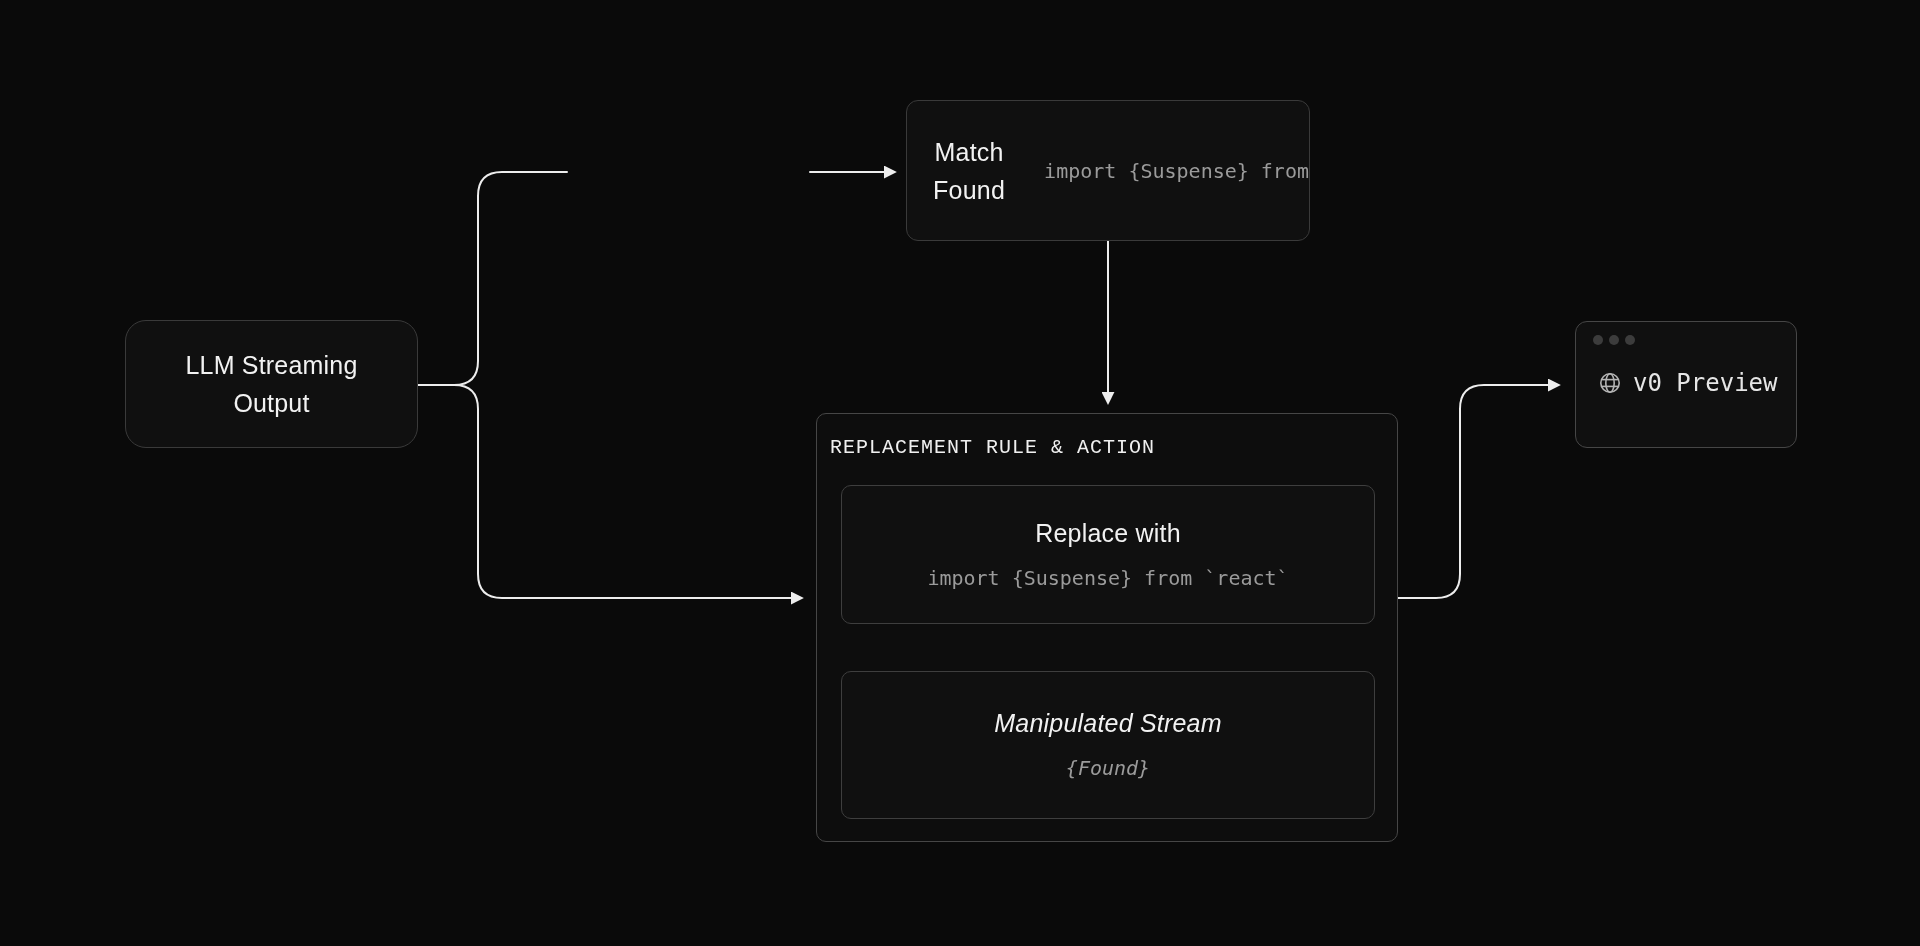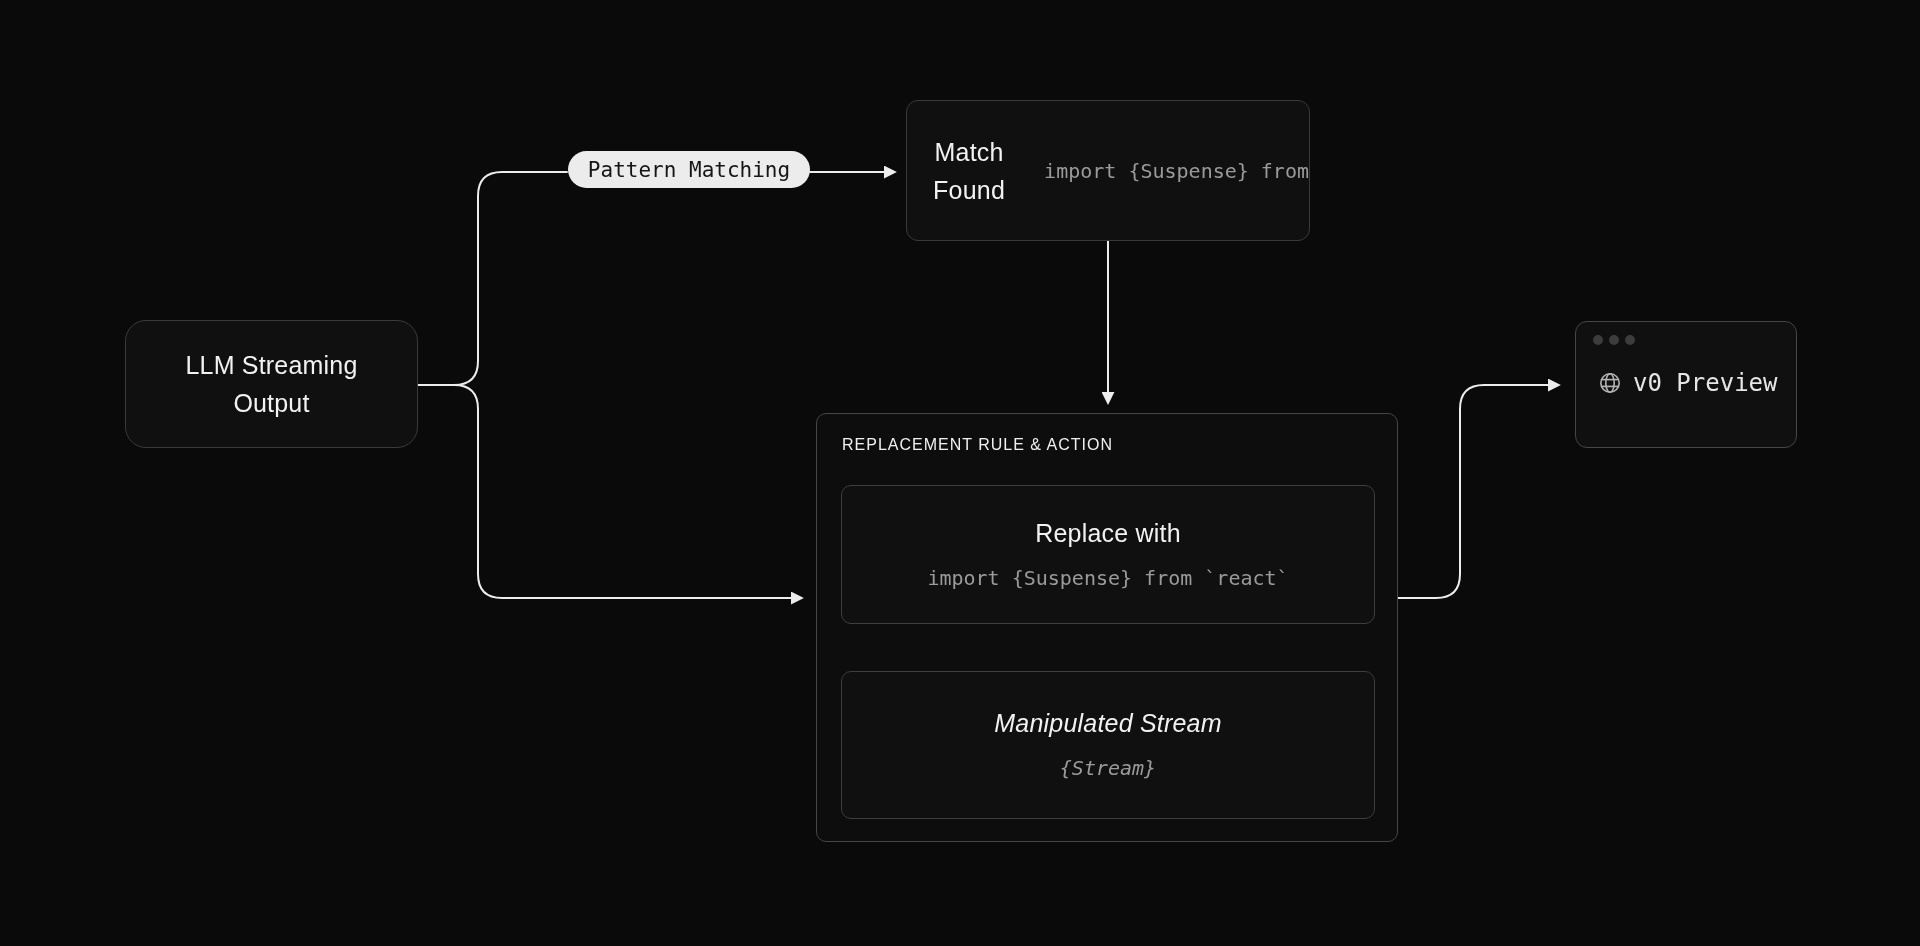--- a/index.html
+++ b/index.html
@@ -74,23 +74,23 @@
   .match-node{left:906px;top:100px;width:404px;height:141px;}
 
   .group-container{
     position:absolute;z-index:2;
     left:816px;top:413px;width:582px;height:429px;
     background:var(--container-fill);
     border:1px solid var(--container-border);
     border-radius:10px;
   }
   .group-header{
-    position:absolute;left:25px;top:22px;
-    font-family:Liberation Sans, sans-serif;
-    font-size:16px;letter-spacing:1px;
+    position:absolute;left:13px;top:22px;
+    font-family:Liberation Mono, monospace;
+    font-size:20px;letter-spacing:1px;
     color:var(--header-text);
     white-space:nowrap;
   }
   .inner-node{
     position:absolute;
     background:var(--inner-fill);
     border:1px solid var(--inner-border);
     border-radius:10px;
     display:flex;flex-direction:column;
     align-items:center;justify-content:center;
@@ -145,40 +145,37 @@
     <path class="dashed" d="M 1108 624 V 650"></path>
     <polygon class="dashed-head" points="1101.5,653 1114.5,653 1108,664"></polygon>
 
     <path class="solid" marker-end="url(#arrow)" d="M 1398 598 H 1436 Q 1460 598 1460 574 V 409 Q 1460 385 1484 385 H 1557"></path>
   </svg>
 
   <div class="node llm-node">
     <div class="node-title">LLM Streaming Output</div>
   </div>
 
-  <div class="pill">
-    <span>Pattern Matching</span>
-  </div>
 
   <div class="node match-node">
     <div class="node-title">Match Found</div>
     <div class="node-code">import {Suspense} from</div>
   </div>
 
   <div class="group-container">
     <div class="group-header">REPLACEMENT RULE &amp; ACTION</div>
 
     <div class="inner-node replace-node">
       <div class="node-title">Replace with</div>
       <div class="node-code">import {Suspense} from `react`</div>
     </div>
 
     <div class="inner-node stream-node">
       <div class="node-title">Manipulated Stream</div>
-      <div class="node-code">{Stream}</div>
+      <div class="node-code">{Found}</div>
     </div>
   </div>
 
   <div class="preview-node">
     <div class="window-dots">
       <span class="window-dot"></span>
       <span class="window-dot"></span>
       <span class="window-dot"></span>
     </div>
     <div class="preview-body">

